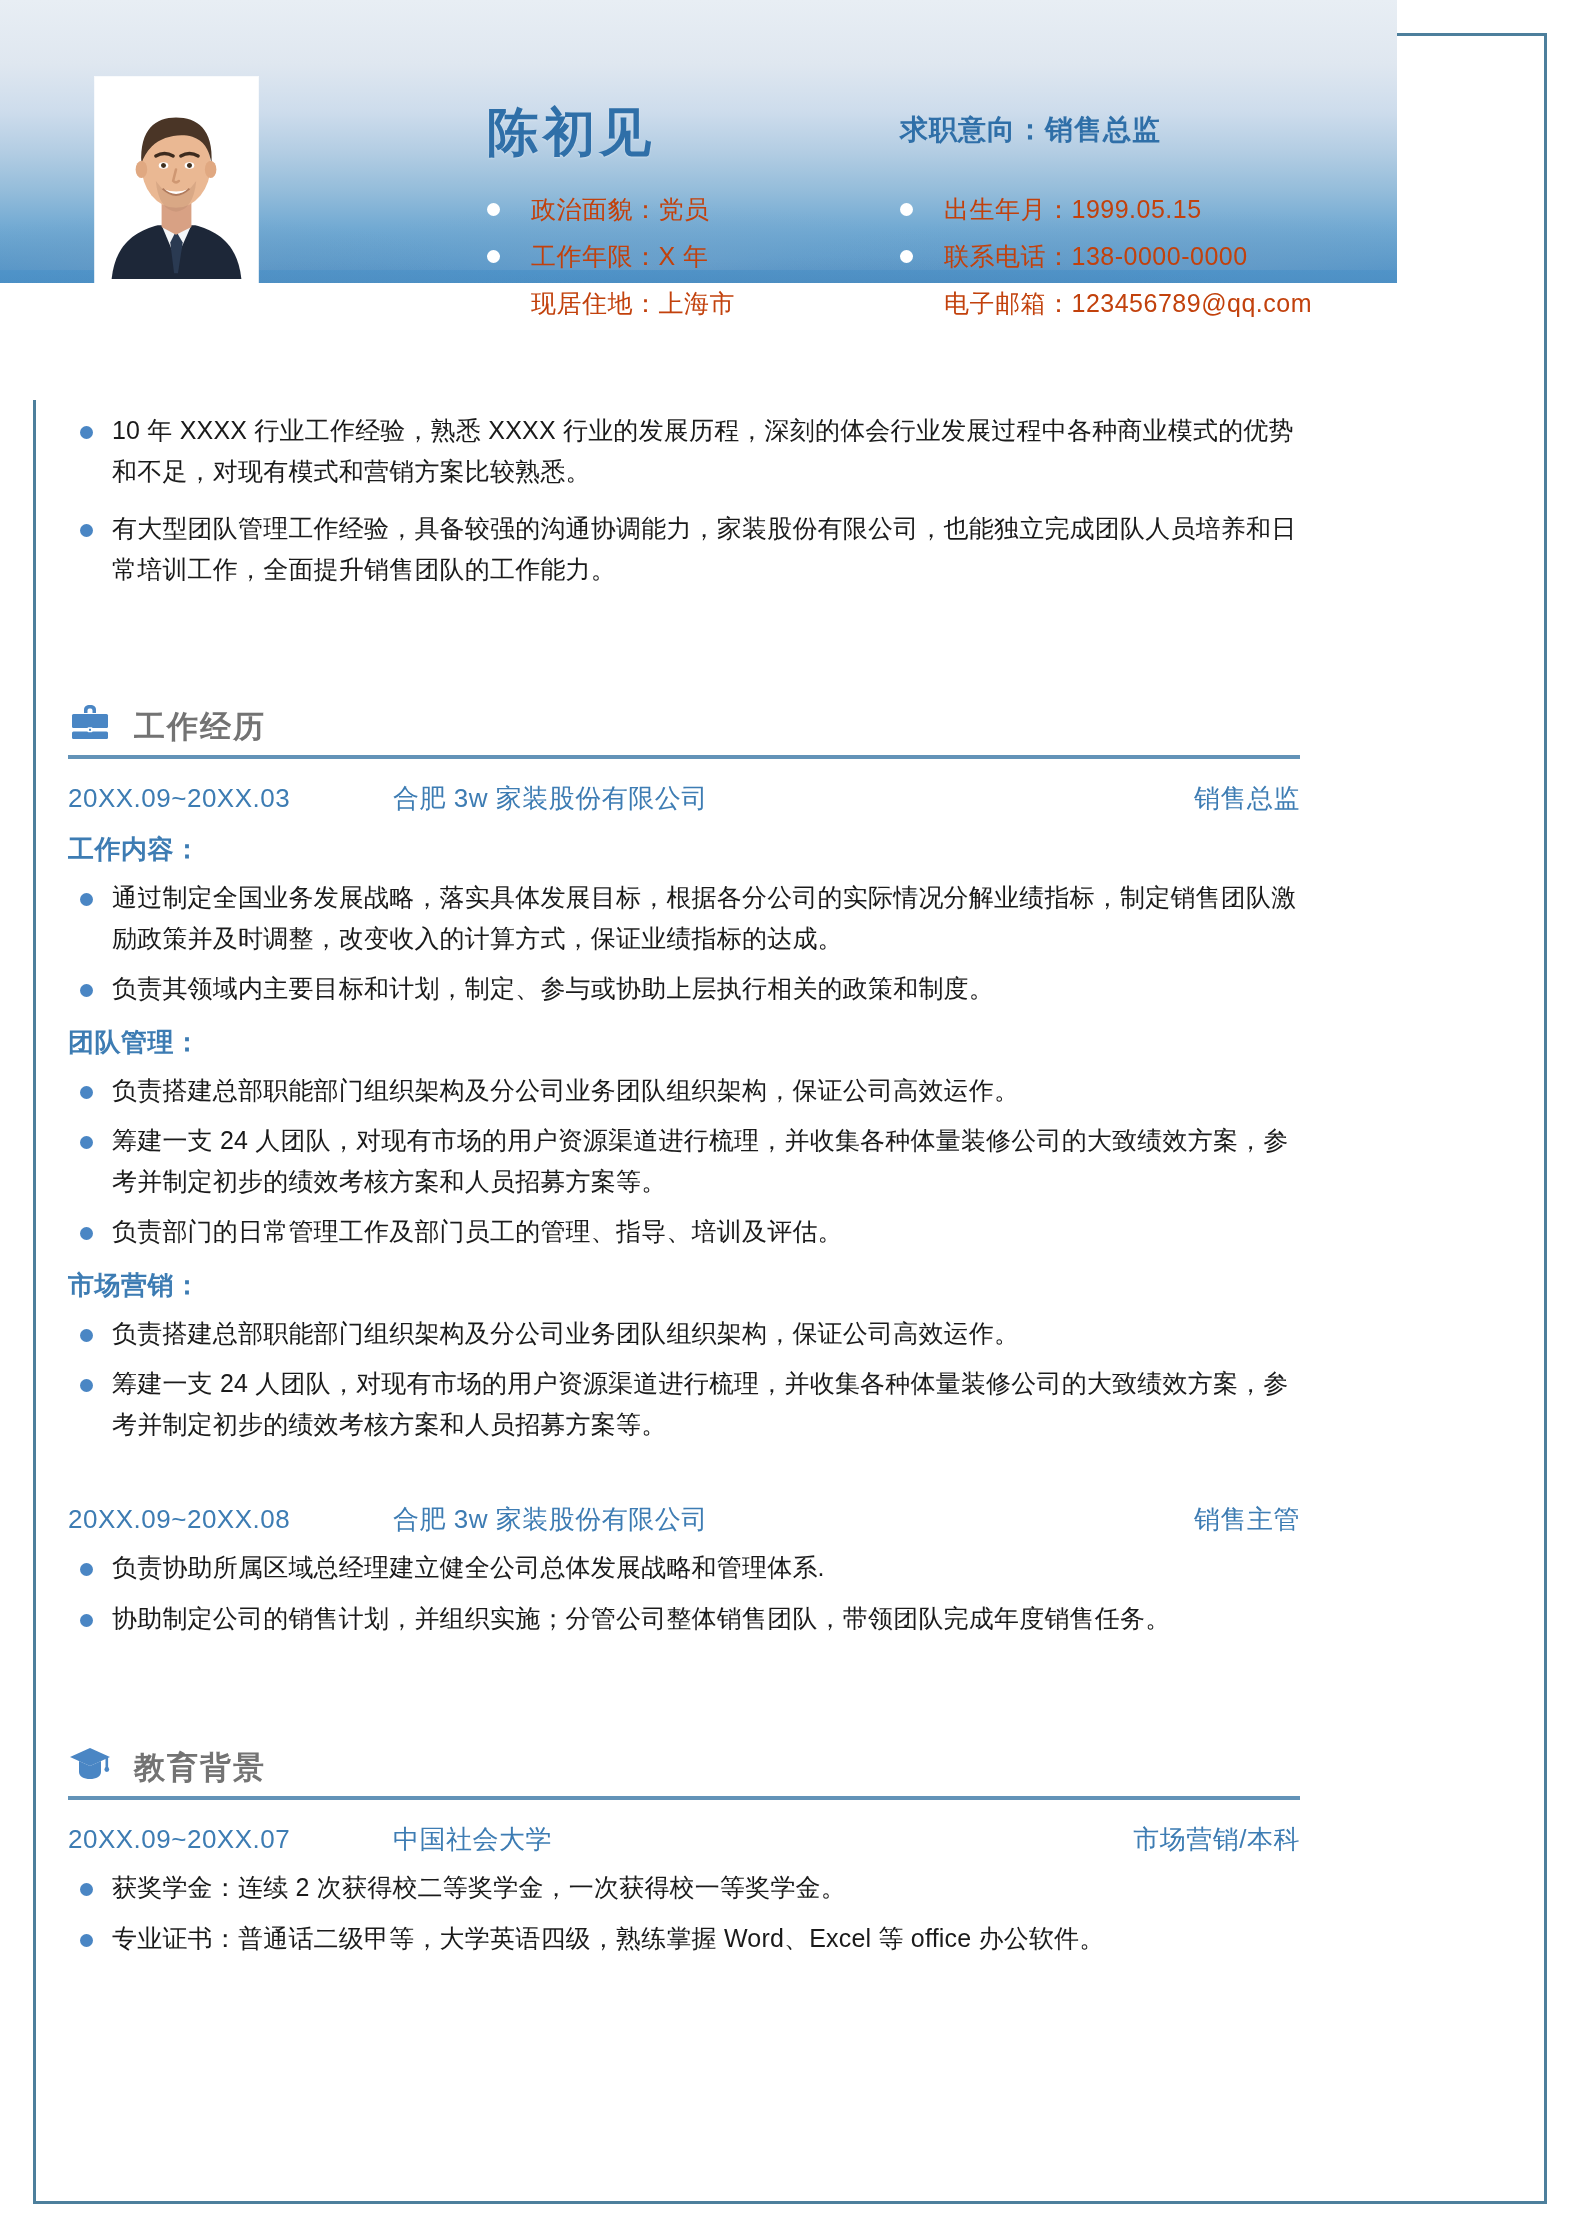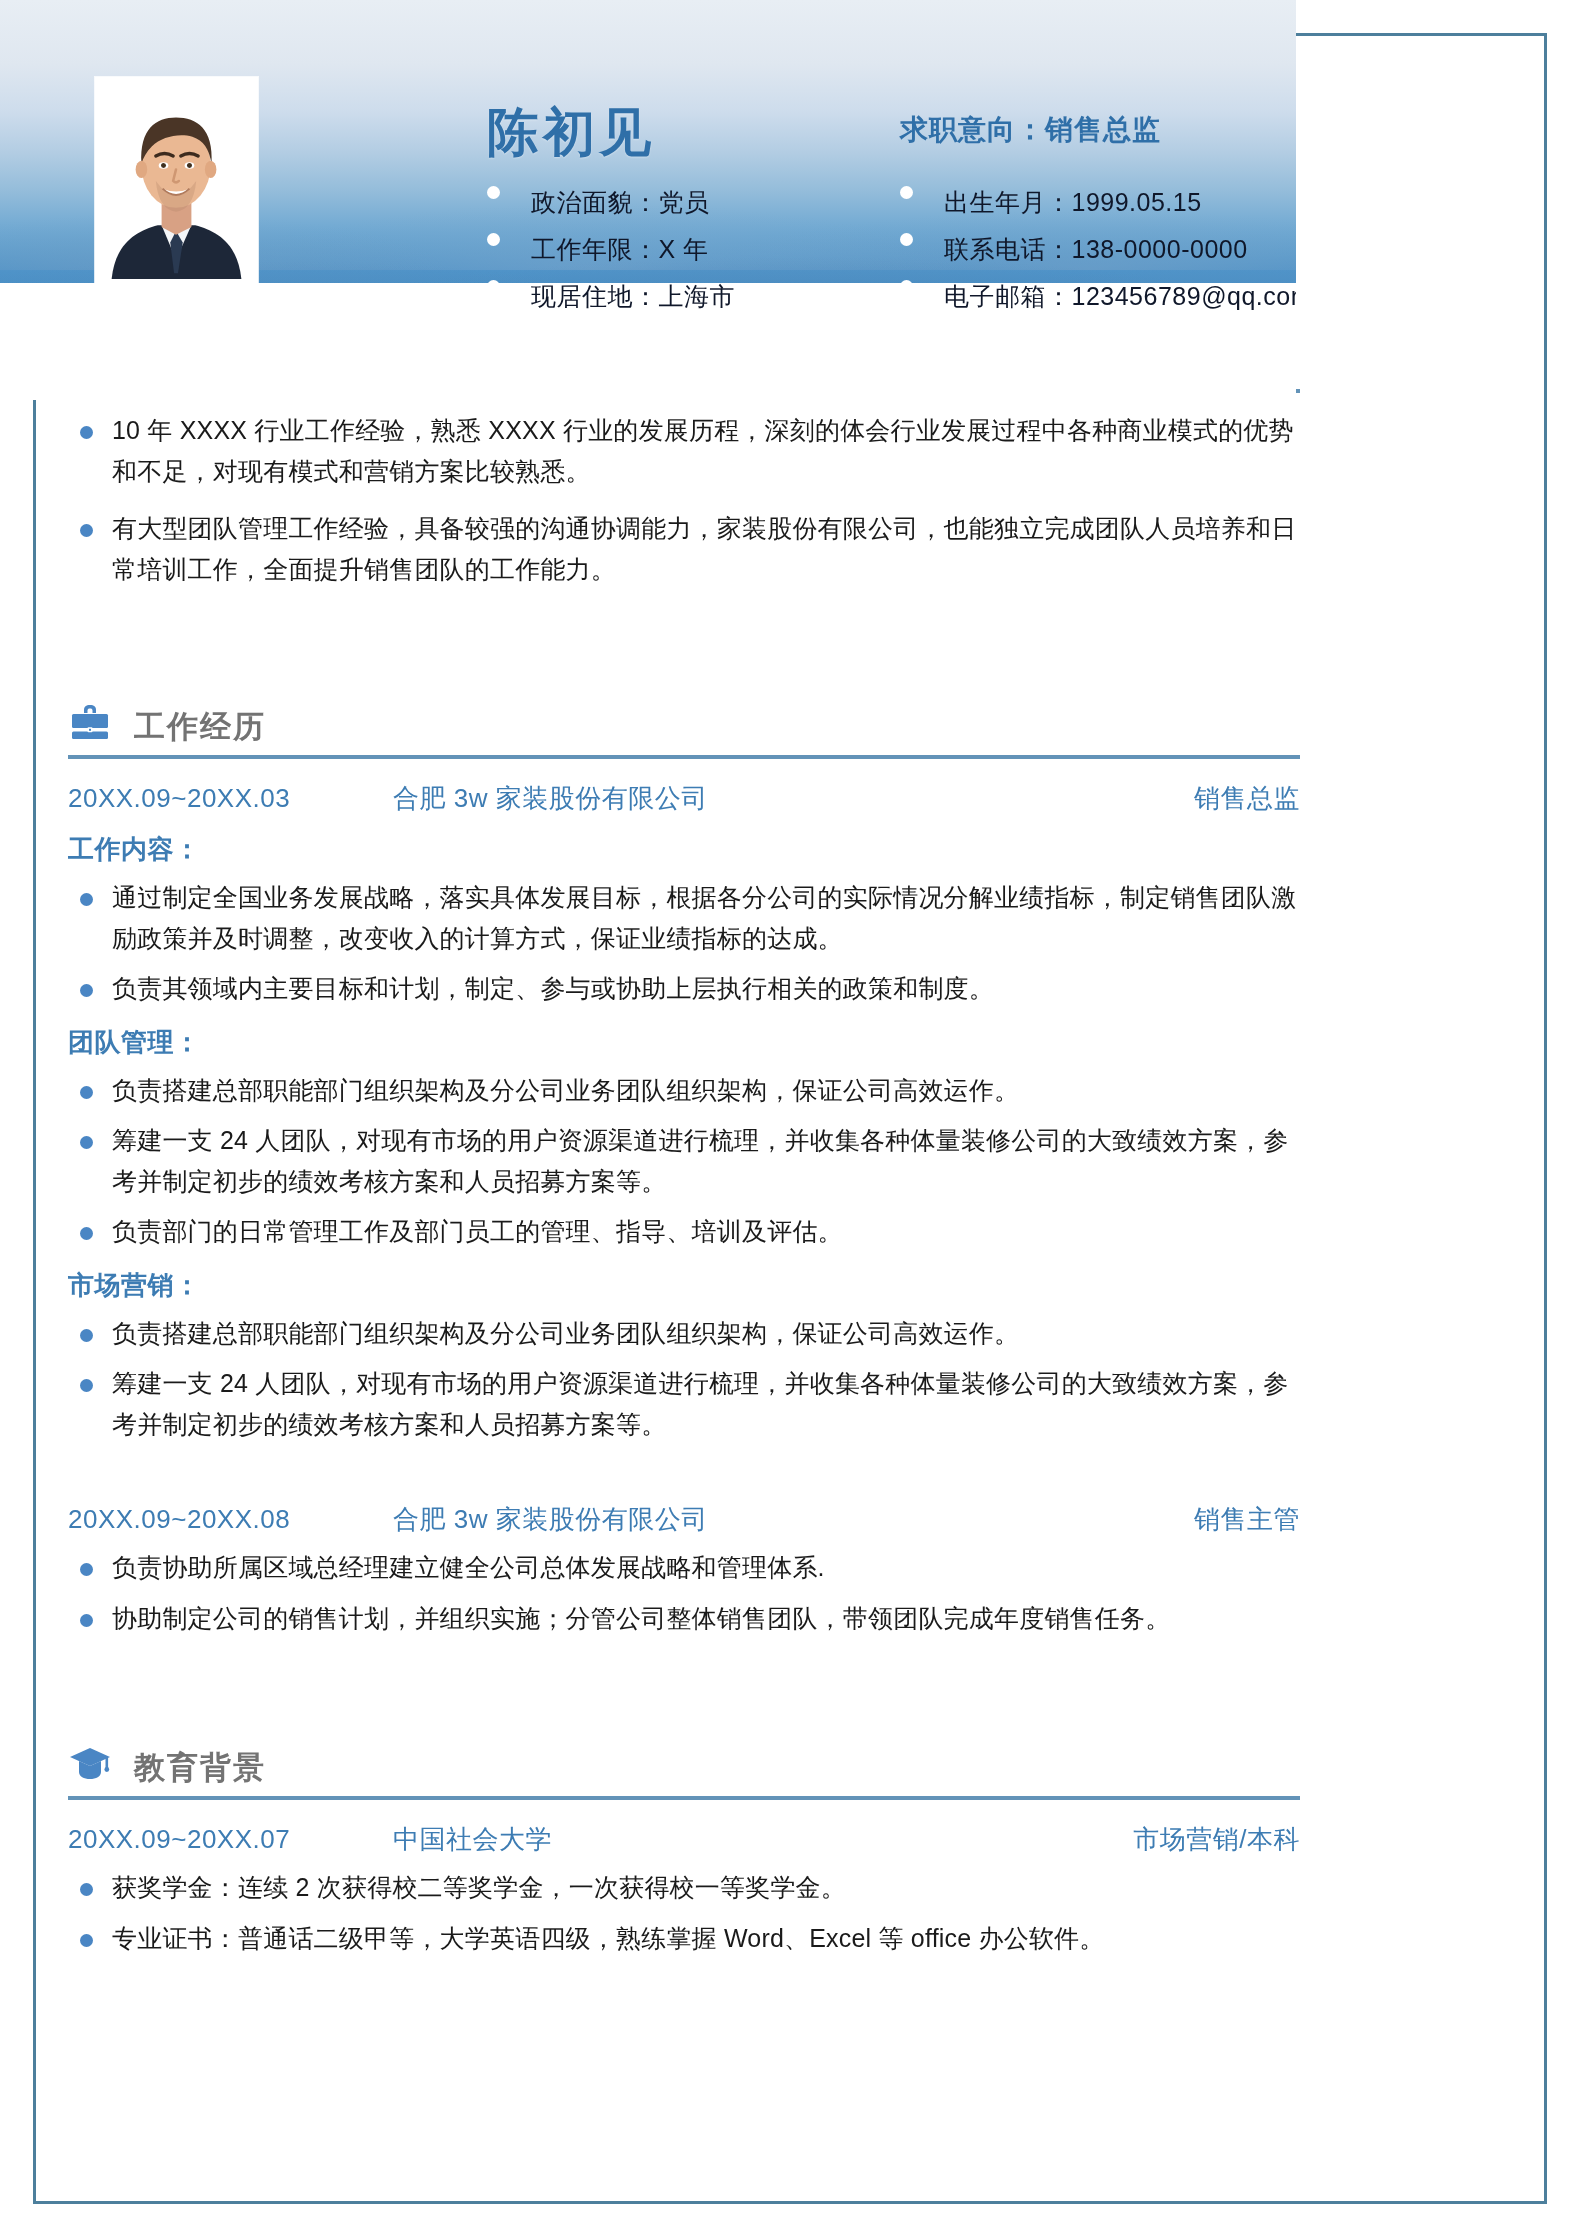--- a/index.html
+++ b/index.html
@@ -24,21 +24,21 @@
     width:1514px; height:2171px;
     border:3px solid #4d7f9c;
     pointer-events:none;
     z-index:5;
   }
 
   
   .header {
     position:absolute;
     left:0; top:0;
-    width:1296px; height:400px;
+    width:1397px; height:400px;
     overflow:hidden;
     z-index:10;
   }
   .header-bg {
     position:absolute; inset:0;
     background:
       linear-gradient(180deg,
         #e8eef4 0%,
         #dfe7f0 16%,
         #cddcec 28%,
@@ -123,23 +123,23 @@
     z-index:3;
   }
 
   .info-col {
     position:absolute;
     z-index:3;
   }
   .info-col.left  { left:487px; top:186px; }
   .info-col.right { left:900px; top:186px; }
   .info-row {
-    display:flex; align-items:flex-start;
+    display:flex; align-items:center;
     height:47px;
-    color:#0f172a;
+    color:#c2410c;
     font-size:25px;
     letter-spacing:.5px;
     white-space:nowrap;
   }
   .info-dot {
     width:13px; height:13px; border-radius:50%;
     background:#ffffff; margin-right:31px; flex:0 0 auto;
   }
 
   

